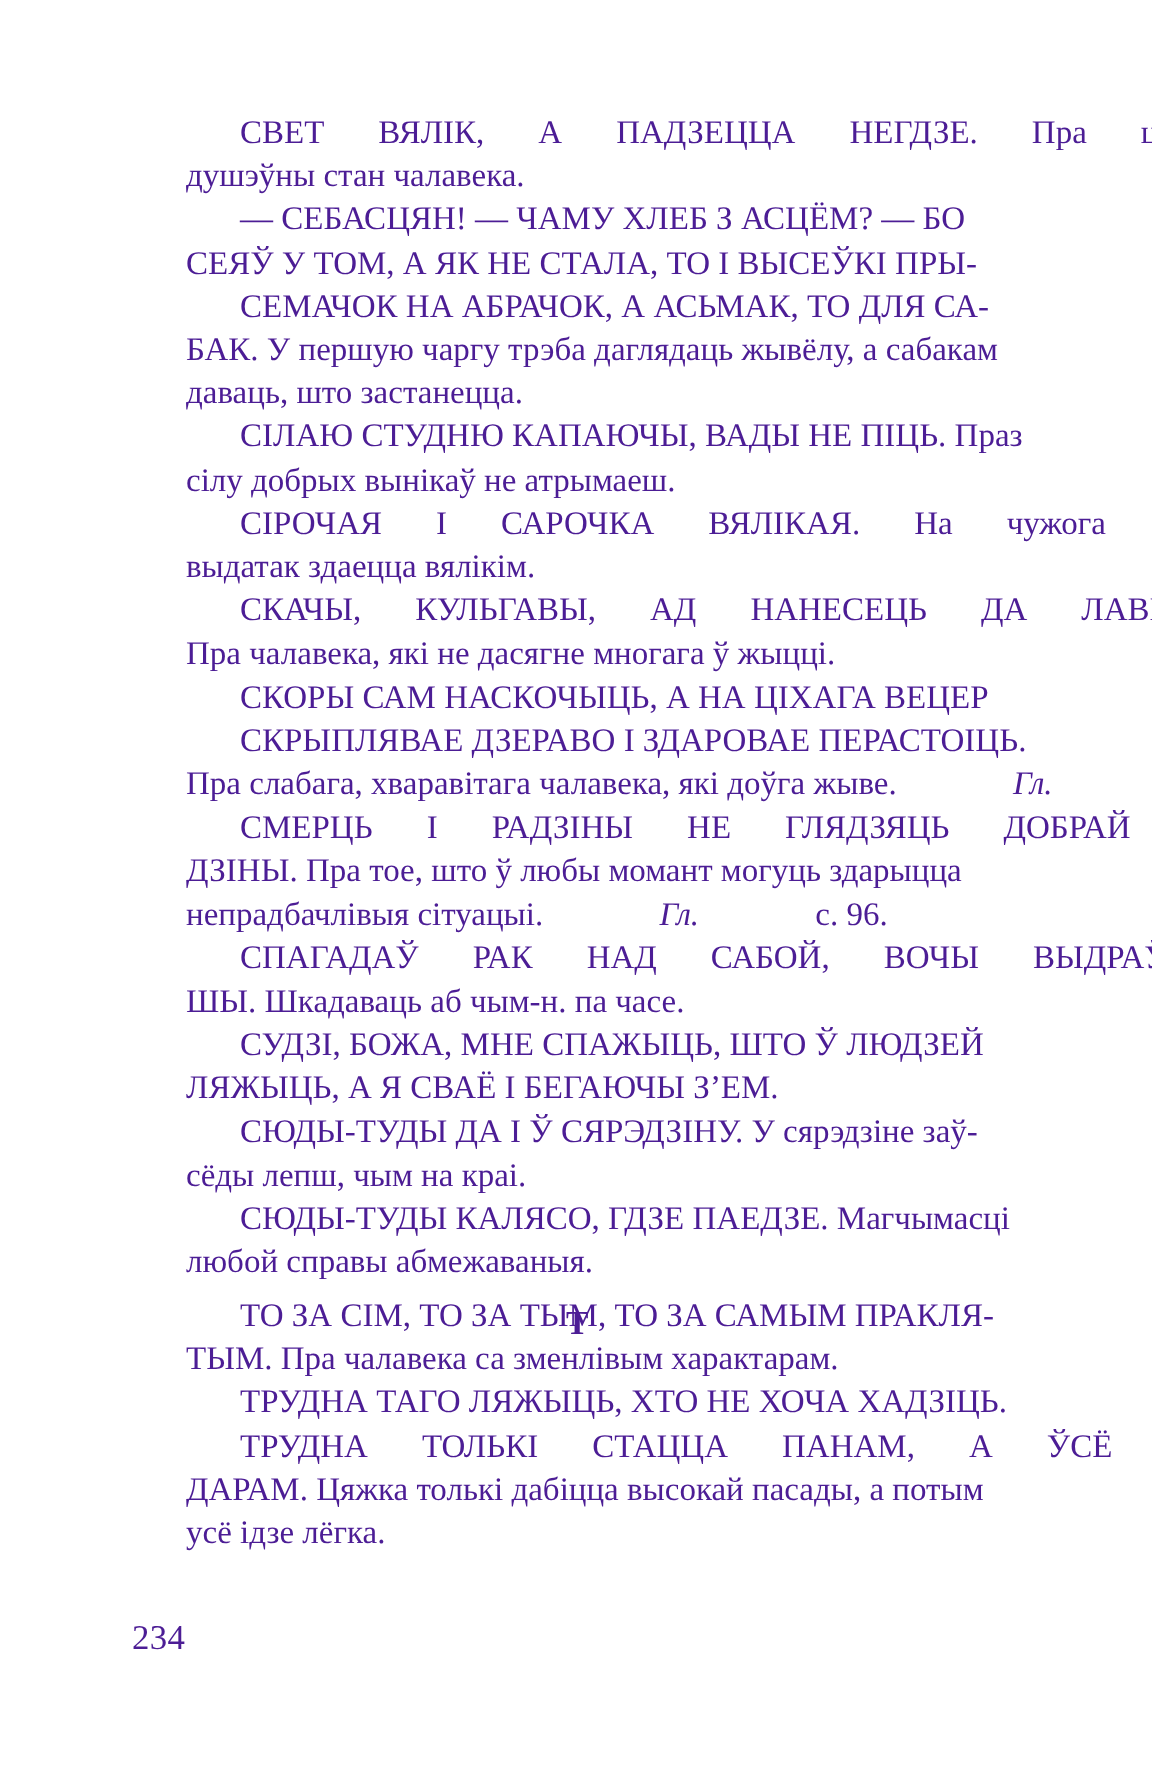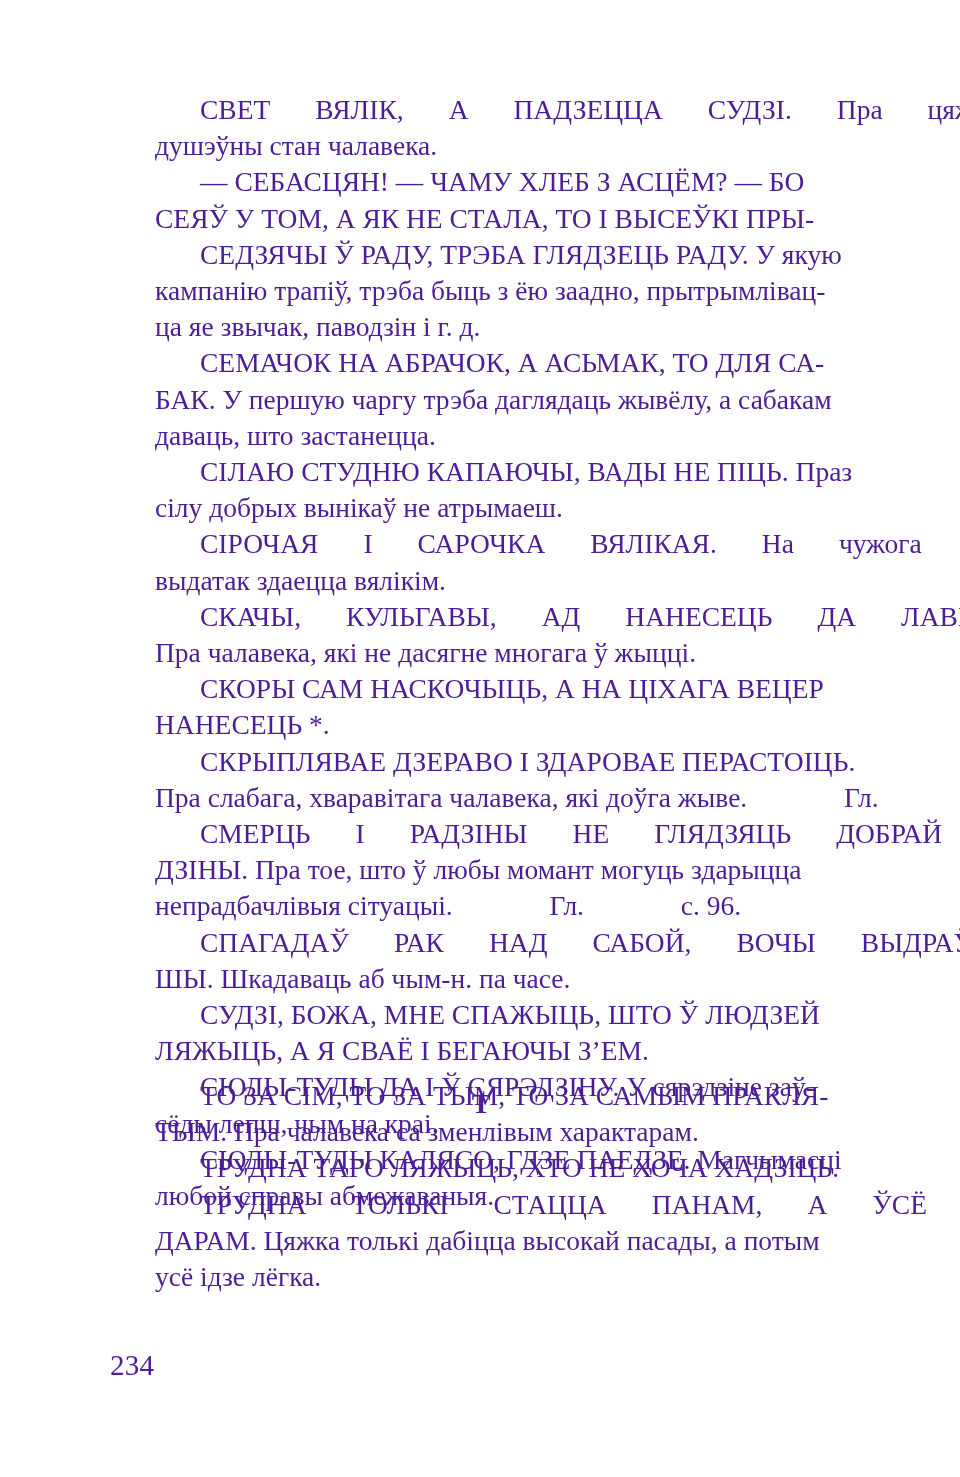--- a/index.html
+++ b/index.html
@@ -27,21 +27,21 @@
     text-align: justify;
     text-justify: inter-word;
     -webkit-hyphens: none;
     hyphens: none;
   }
   .entry {
     margin: 0;
     text-indent: 45px;
     text-align: justify;
   }
-  .xref { }
+  .xref { font-style: italic; }
 
   .section-heading {
     position: absolute;
     left: 110px;
     width: 742px;
     text-align: center;
     font-weight: bold;
     font-size: 28px;
     line-height: 36px;
   }
@@ -71,49 +71,38 @@
 <div class="page">
 
   <div class="textblock">
 
     <div class="entry">
       <div class="ln just ind">
         <span class="w">СВЕТ</span>
         <span class="w">ВЯЛІК,</span>
         <span class="w">А</span>
         <span class="w">ПАДЗЕЦЦА</span>
-        <span class="w">СУДЗІ.</span>
+        <span class="w">НЕГДЗЕ.</span>
         <span class="w">Пра</span>
         <span class="w">цяжкі</span>
       </div>
       <div class="ln flush">
         <span class="w">душэўны стан чалавека.</span>
       </div>
     </div>
 
     <div class="entry">
       <div class="ln flush ind">
         <span class="w">— СЕБАСЦЯН! — ЧАМУ ХЛЕБ З АСЦЁМ? — БО</span>
       </div>
       <div class="ln flush">
         <span class="w">СЕЯЎ У ТОМ, А ЯК НЕ СТАЛА, ТО І ВЫСЕЎКІ ПРЫ-</span>
       </div>
     </div>
 
-    <div class="entry">
-      <div class="ln flush ind">
-        <span class="w">СЕДЗЯЧЫ Ў РАДУ, ТРЭБА ГЛЯДЗЕЦЬ РАДУ. У якую</span>
-      </div>
-      <div class="ln flush">
-        <span class="w">кампанію трапіў, трэба быць з ёю заадно, прытрымлівац-</span>
-      </div>
-      <div class="ln flush">
-        <span class="w">ца яе звычак, паводзін і г. д.</span>
-      </div>
-    </div>
 
     <div class="entry">
       <div class="ln flush ind">
         <span class="w">СЕМАЧОК НА АБРАЧОК, А АСЬМАК, ТО ДЛЯ СА-</span>
       </div>
       <div class="ln flush">
         <span class="w">БАК. У першую чаргу трэба даглядаць жывёлу, а сабакам</span>
       </div>
       <div class="ln flush">
         <span class="w">даваць, што застанецца.</span>
@@ -155,23 +144,20 @@
       </div>
       <div class="ln flush">
         <span class="w">Пра чалавека, які не дасягне многага ў жыцці.</span>
       </div>
     </div>
 
     <div class="entry">
       <div class="ln flush ind">
         <span class="w">СКОРЫ САМ НАСКОЧЫЦЬ, А НА ЦІХАГА ВЕЦЕР</span>
       </div>
-      <div class="ln flush">
-        <span class="w">НАНЕСЕЦЬ *.</span>
-      </div>
     </div>
 
     <div class="entry">
       <div class="ln flush ind">
         <span class="w">СКРЫПЛЯВАЕ ДЗЕРАВО І ЗДАРОВАЕ ПЕРАСТОІЦЬ.</span>
       </div>
       <div class="ln flush">
         <span class="w">Пра слабага, хваравітага чалавека, які доўга жыве.</span><span class="w">&nbsp;</span><span class="w xref">Гл.</span><span class="w">&nbsp;</span><span class="w">с. 91.</span>
       </div>
     </div>

